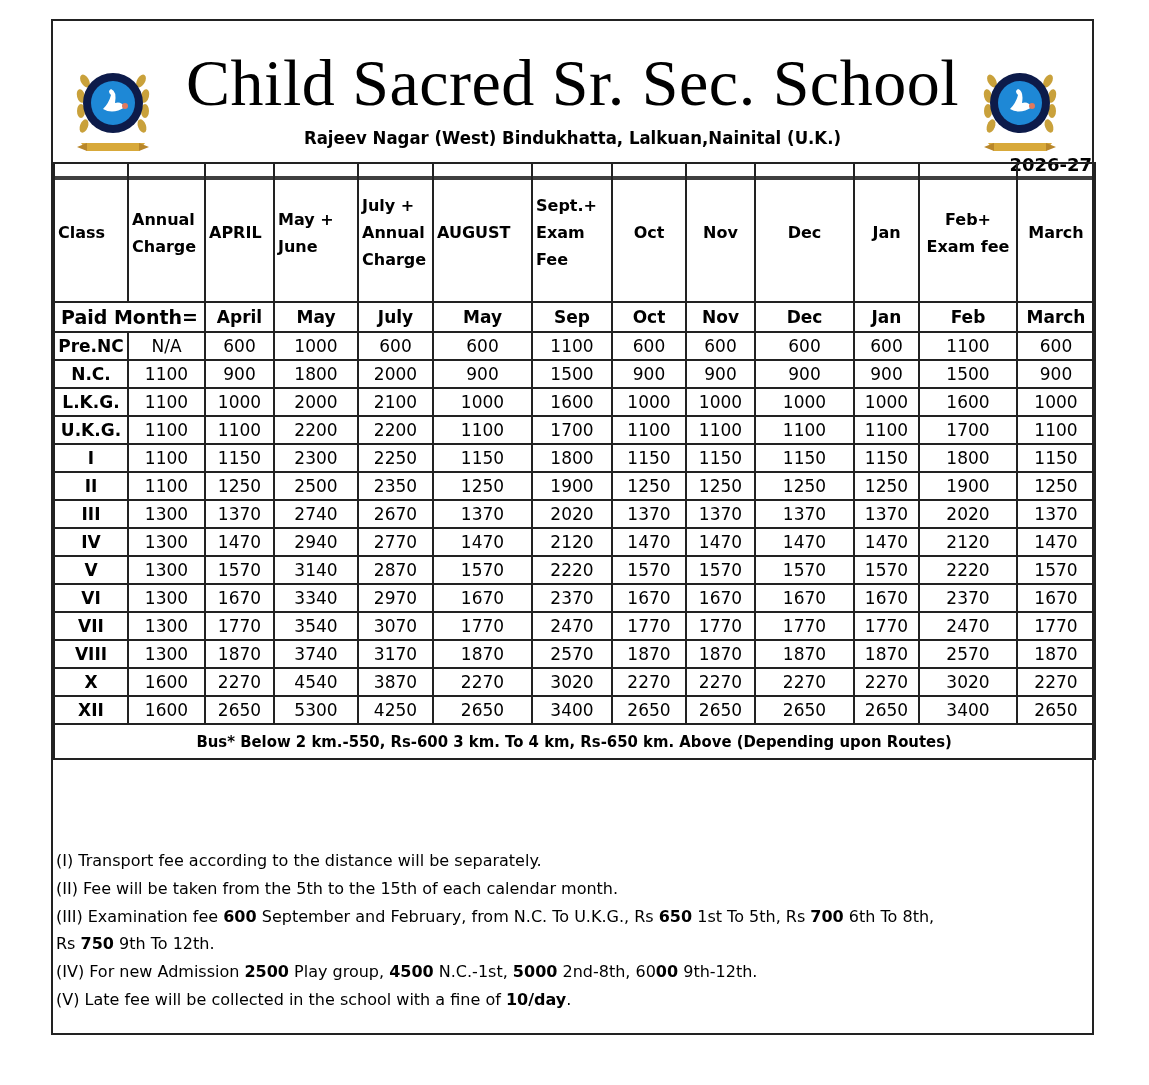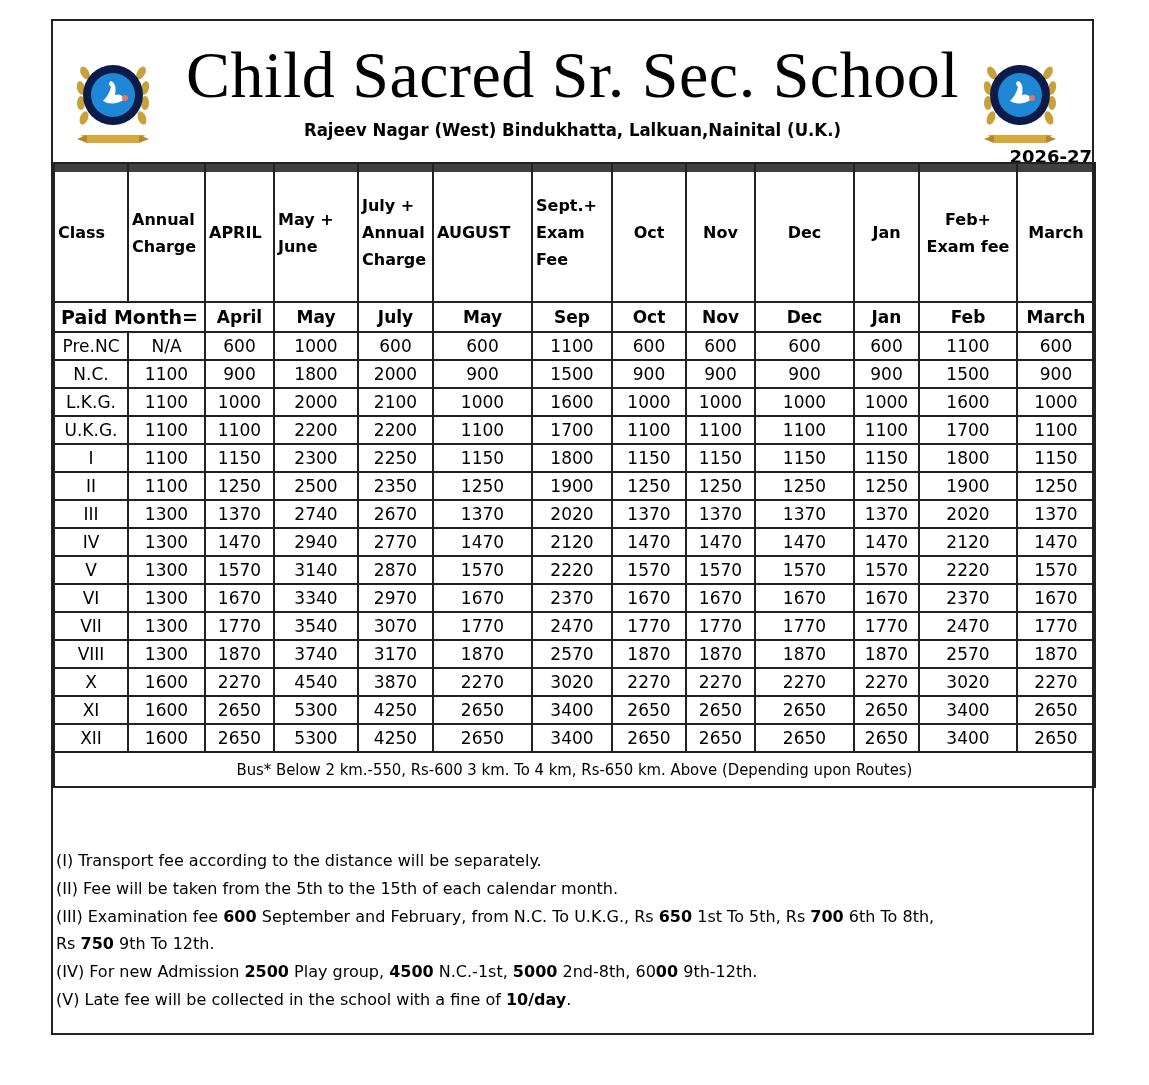--- a/index.html
+++ b/index.html
@@ -1,34 +1,34 @@
 <!DOCTYPE html>
 <html><head>
   <meta charset="utf-8">
   <style>
     html, body { margin: 0; padding: 0; background: #ffffff; }
     body { width: 1149px; height: 1085px; position: relative; font-family: "Liberation Sans", sans-serif; color: #000; }
     .sheet { position: absolute; left: 51px; top: 19px; width: 1043px; height: 1016px; border: 2px solid #222; box-sizing: border-box; }
-    .header { position: absolute; left: 0; top: 8px; width: 100%; height: 143px; border-bottom: 8px solid #404040; box-sizing: border-box; }
+    .header { position: absolute; left: 0; top: 16px; width: 100%; height: 143px; border-bottom: 4px solid #404040; box-sizing: border-box; }
     .title { position: absolute; left: 0; right: 0; top: 6px; text-align: center; font-family: "Liberation Serif", serif; font-size: 66px; line-height: 80px; letter-spacing: 0.5px; }
     .address { position: absolute; left: 0; right: 0; top: 89px; text-align: center; font-family: "DejaVu Sans", sans-serif; font-weight: bold; font-size: 18px; line-height: 24px; transform: scaleX(0.92); }
     .session { position: absolute; left: 0; right: 0; top: 116px; text-align: right; font-family: "DejaVu Sans", sans-serif; font-weight: bold; font-size: 18px; line-height: 24px; }
     .logo { position: absolute; top: 14px; width: 80px; height: 112px; }
     .logo.left { left: 20px; }
     .logo.right { left: 927px; }
 
     table.fees { position: absolute; left: 0; top: 141px; border-collapse: collapse; table-layout: fixed; width: 1041px; font-family: "DejaVu Sans", sans-serif; }
     table.fees td { border: 2px solid #222; padding: 0; text-align: center; vertical-align: middle; overflow: hidden; white-space: nowrap; }
     tr.head td { height: 137px; font-weight: bold; font-size: 16px; line-height: 27px; white-space: normal; text-align: left; padding-left: 3px; }
     tr.head td.c { text-align: center; padding-left: 0; }
     tr.paid td { height: 28px; font-weight: bold; font-size: 17px; }
     tr.paid td.paid-label { font-size: 19px; }
     tr.row td { height: 26px; font-size: 17px; }
-    tr.row td.cls { font-weight: normal; margin-left: 44px; }
-    tr.bus td { height: 33px; font-weight: normal; font-size: 16px; }
+    tr.row td.cls { font-weight: bold; margin-left: 44px; }
+    tr.bus td { height: 33px; font-weight: bold; font-size: 16px; }
     .busline { display: inline-block; transform: scaleX(0.93); }
 
     .notes { position: absolute; left: 3px; top: 826px; font-family: "DejaVu Sans", sans-serif; font-size: 16px; line-height: 27.8px; transform-origin: left top; }
     .notes div { white-space: nowrap; }
     .notes b { font-weight: bold; }
   </style>
 </head>
 <body>
 
 <div class="sheet">
@@ -310,35 +310,20 @@
           <td>2270</td>
           <td>3020</td>
           <td>2270</td>
           <td>2270</td>
           <td>2270</td>
           <td>2270</td>
           <td>3020</td>
           <td>2270</td>
         </tr>
         <tr class="row">
-          <td class="cls">XI</td>
-          <td>1600</td>
-          <td>2650</td>
-          <td>5300</td>
-          <td>4250</td>
-          <td>2650</td>
-          <td>3400</td>
-          <td>2650</td>
-          <td>2650</td>
-          <td>2650</td>
-          <td>2650</td>
-          <td>3400</td>
-          <td>2650</td>
-        </tr>
-        <tr class="row">
           <td class="cls">XII</td>
           <td>1600</td>
           <td>2650</td>
           <td>5300</td>
           <td>4250</td>
           <td>2650</td>
           <td>3400</td>
           <td>2650</td>
           <td>2650</td>
           <td>2650</td>

